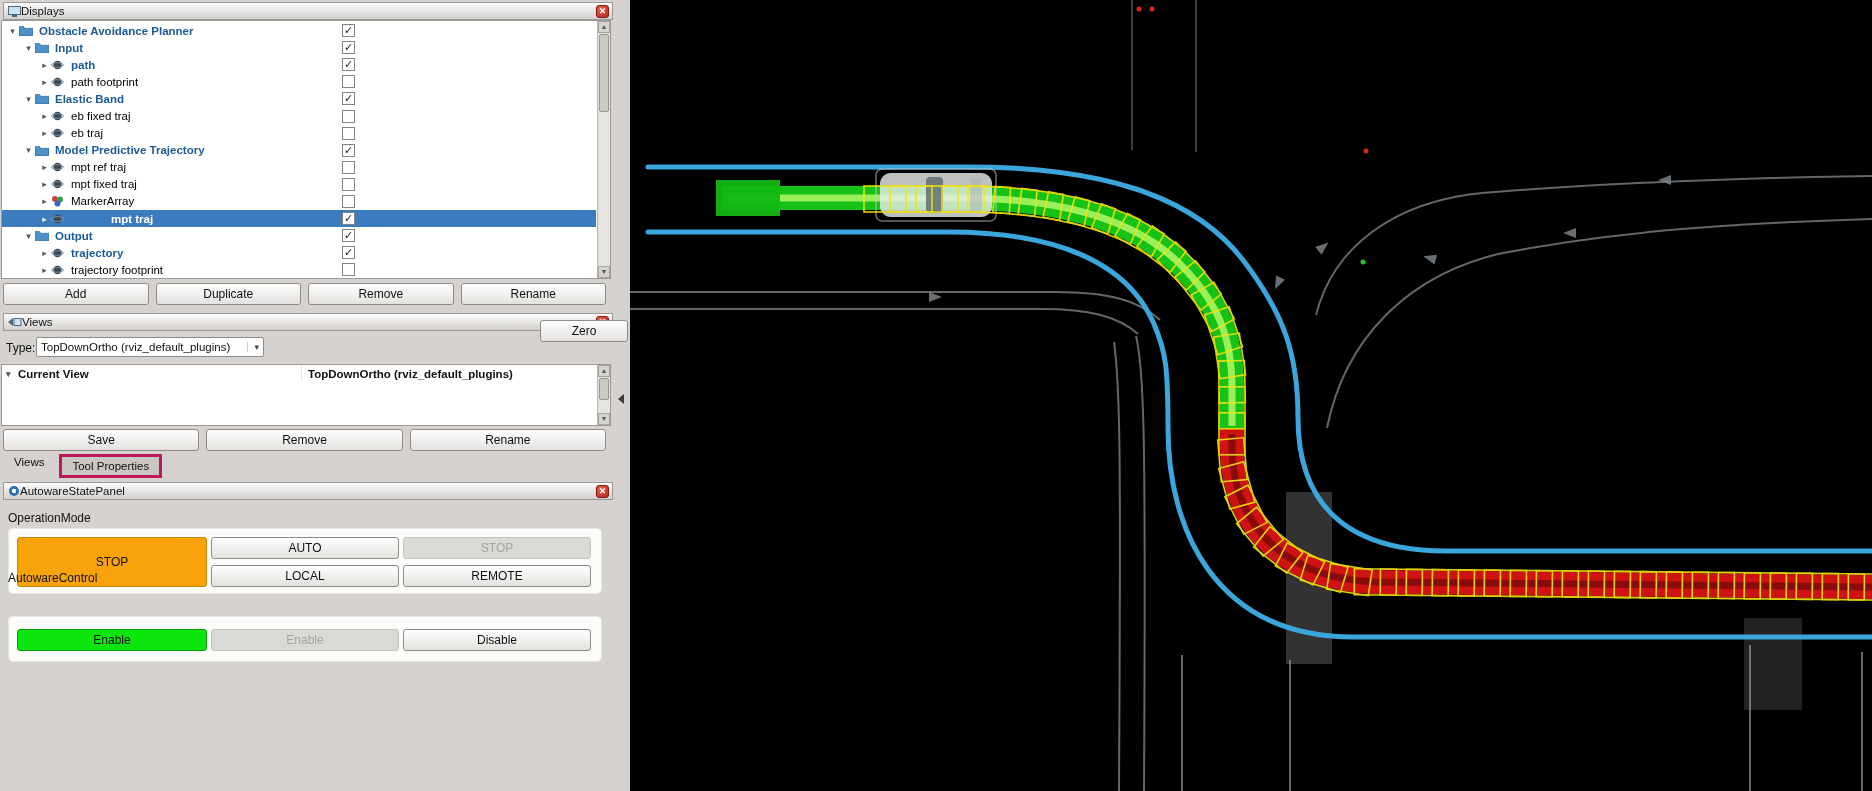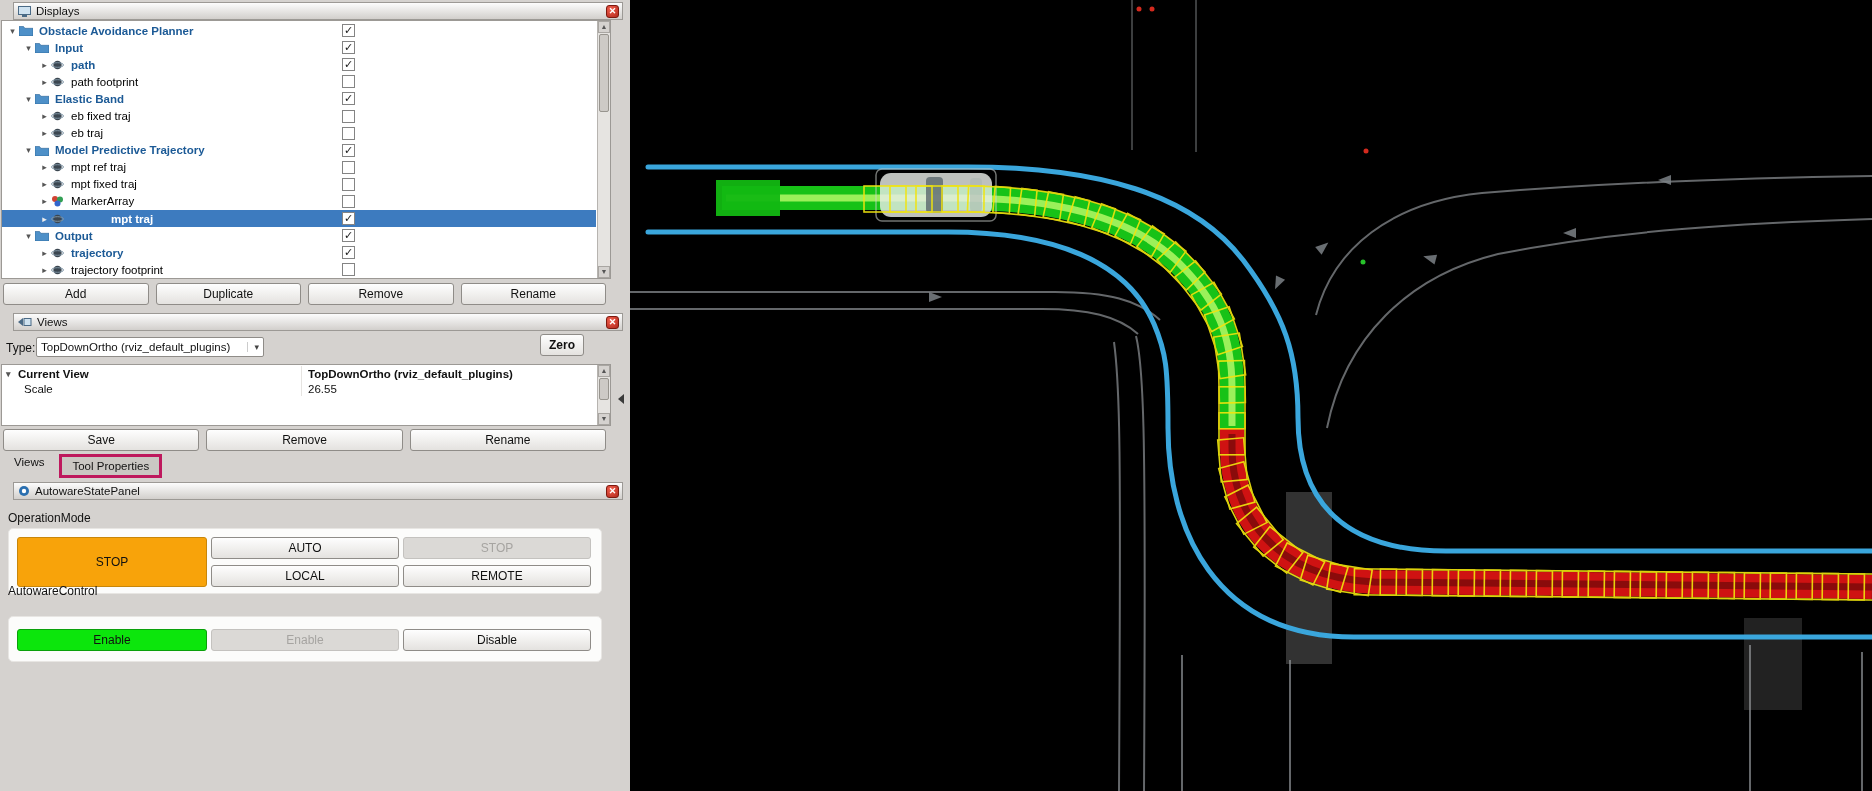--- a/index.html
+++ b/index.html
@@ -3,23 +3,23 @@
 <meta charset="utf-8">
 <style>
   * { margin:0; padding:0; box-sizing:border-box; }
   html,body { width:1872px; height:791px; overflow:hidden; background:#000;
     font-family:"Liberation Sans", sans-serif; font-size:12px; color:#111; }
   #app { position:relative; width:1872px; height:791px; }
 
   
   #left-column { position:absolute; left:0; top:0; width:630px; height:791px; background:#d5d2cf; }
 
-  .titlebar { position:absolute; left:13px; width:610px; height:18px;
+  .titlebar { position:absolute; left:3px; width:610px; height:18px;
     background:linear-gradient(#fcfcfc,#d2cfcc); border:1px solid #9c9995;
-    display:flex; align-items:center; gap:5px; padding:0 4px; font-size:11.5px; }
+    display:flex; align-items:center; padding:0 4px; font-size:11.5px; }
   .titlebar .t-icon { display:flex; flex:none; }
   .close-btn { position:absolute; right:3px; top:2px; width:13px; height:13px;
     background:radial-gradient(circle at 35% 30%, #f2604e, #b1271b);
     border:1px solid #7d190f; border-radius:3px; color:#fff; font-size:9px;
     line-height:11px; text-align:center; font-weight:bold; cursor:pointer; }
 
   #displays-titlebar { top:2px; }
   #views-titlebar { top:313px; }
   #autoware-titlebar { top:482px; }
 
@@ -57,21 +57,21 @@
   #views-buttons { position:absolute; top:429px; left:3px; width:603px; display:flex; gap:7px; }
   #views-buttons .btn { flex:1; }
 
   
   #type-label { position:absolute; top:341px; left:6px; font-size:12px; }
   #type-combo { position:absolute; top:337px; left:36px; width:228px; height:20px; background:#fff;
     border:1px solid #8f8c88; border-radius:2px; display:flex; align-items:center;
     padding:0 4px; font-size:11.5px; cursor:pointer; }
   #type-combo .combo-arrow { margin-left:auto; color:#444; font-size:9px; padding-left:6px;
     border-left:1px solid #ccc; }
-  #zero-btn { position:absolute; top:334px; left:540px; width:44px;font-weight:bold; }
+  #zero-btn { position:absolute; top:320px; left:540px; width:88px; }
 
   #view-props { position:absolute; top:364px; left:1px; width:610px; height:62px;
     background:#fff; border:1px solid #9c9995; overflow:hidden; }
   #prop-rows { position:absolute; top:1px; left:0; right:14px; }
   .prop-row { display:flex; align-items:center; height:15.2px; font-size:11.5px; white-space:nowrap; }
   .prop-name { width:299px; flex:none; display:flex; align-items:center; padding-left:4px; }
   .prop-name .expander { width:12px; font-size:9px; color:#555; }
   .prop-row.child .prop-name { padding-left:22px; }
   .prop-value { flex:1; padding-left:6px; border-left:1px solid #e6e4e1; height:100%;
     display:flex; align-items:center; }
@@ -79,21 +79,21 @@
 
   
   #tabs { position:absolute; top:453px; left:4px; display:flex; gap:5px; font-size:11.5px; align-items:flex-start; }
   .tab { padding:3px 10px; cursor:pointer; }
   .tab.active { background:#d5d2cf; }
   .tab.inactive { background:#cac7c3; border:3px solid #be185d; margin-top:1px; }
 
   
   .aw-label { position:absolute; left:8px; font-size:12px; }
   #opmode-label { top:511px; }
-  #ctrl-label { top:571px;margin-top:13px; }
+  #ctrl-label { top:571px; }
   .aw-group { position:absolute; left:8px; width:594px; background:#fcfcfb;
     border:1px solid #e8e6e3; border-radius:5px; }
   #opmode-group { top:528px; height:66px; }
   #ctrl-group { top:616px; height:46px; }
   .aw-group .btn { position:absolute; }
   #stop-active-btn { left:8px; top:8px; width:190px; height:50px;
     background:var(--stop-active); border:1px solid #c8860a; font-weight:normal; }
   #auto-btn   { left:202px; top:8px;  width:188px; }
   #stop-disabled-btn { left:394px; top:8px; width:188px; background:#dbd9d6; color:#a6a4a1; border-color:#c4c2bf; }
   #local-btn  { left:202px; top:36px; width:188px; }
@@ -326,26 +326,20 @@
     <div class="btn" id="zero-btn">Zero</div>
 
     <div id="view-props">
       <div id="prop-rows">
           <div class="prop-row bold">
             <span class="prop-name">
               <span class="expander">▾</span>
               <span>Current View</span>
             </span>
             <span class="prop-value">TopDownOrtho (rviz_default_plugins)</span>
-          </div>
-          <div class="prop-row child">
-            <span class="prop-name">
-              <span>Scale</span>
-            </span>
-            <span class="prop-value">26.55</span>
           </div>
         </div>
       <div class="scrollbar">
         <div class="sb-btn up">▲</div>
         <div class="sb-thumb" style="top:13px; height:22px;"></div>
         <div class="sb-btn down">▼</div>
       </div>
     </div>
 
     <div id="views-buttons">

